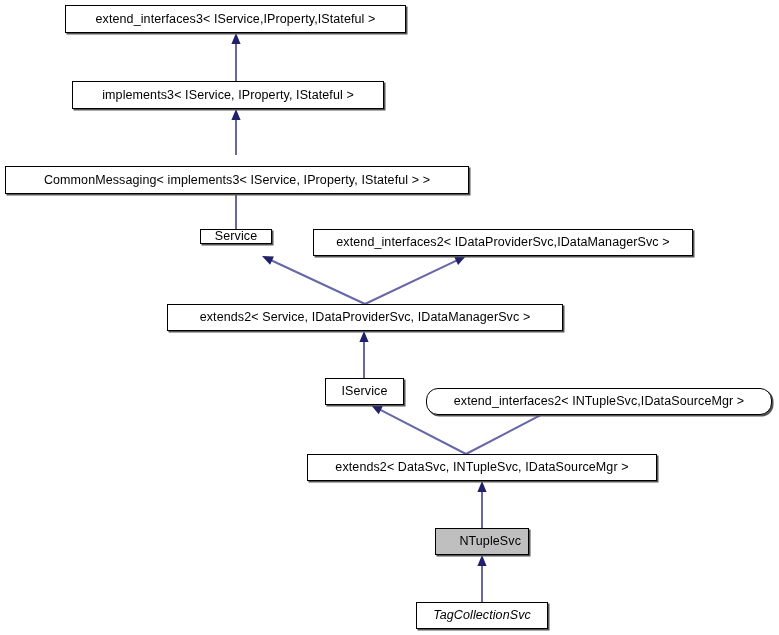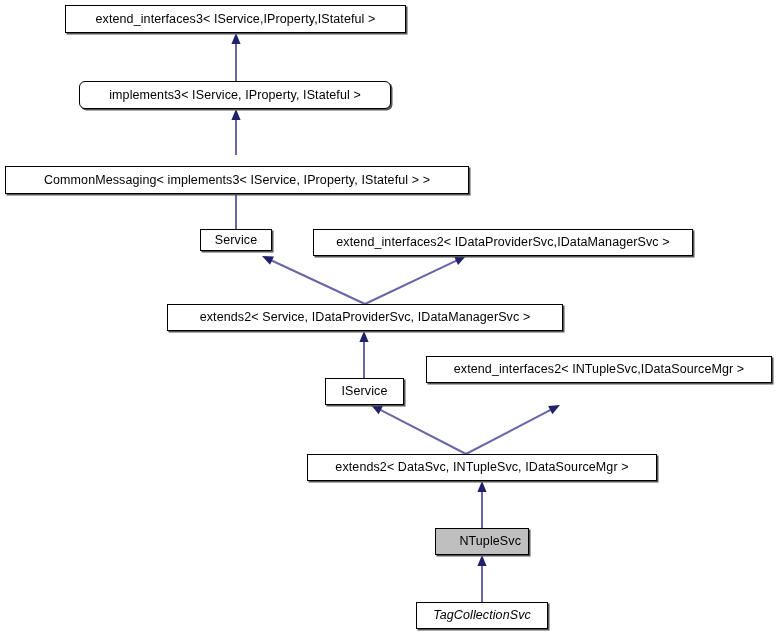--- a/index.html
+++ b/index.html
@@ -68,39 +68,39 @@
       <line x1="466" y1="454" x2="551.5758465631012" y2="409.39131402561753" stroke="#6767a8" stroke-width="2"></line>
       <polygon points="560,405 552.3720375486266,414.1637431675292 548.1193965975024,406.00561562863766" fill="#21216b"></polygon>
       <line x1="482" y1="528" x2="482" y2="490.5" stroke="#6767a8" stroke-width="2"></line>
       <polygon points="482,481 486.6,492 477.4,492" fill="#21216b"></polygon>
       <line x1="482" y1="602" x2="482" y2="564.5" stroke="#6767a8" stroke-width="2"></line>
       <polygon points="482,555 486.6,566 477.4,566" fill="#21216b"></polygon>
     </svg>
 <div class="node" style="left: 65px; top: 5px; width: 341px; height: 28px;">
       <span class="node-label">extend_interfaces3&lt; IService,IProperty,IStateful &gt;</span>
     </div>
-    <div class="node" style="left: 79px; top: 81px; width: 312px; height: 28px; border-radius: 6px;">
+    <div class="node" style="left: 72px; top: 81px; width: 312px; height: 28px;">
       <span class="node-label">implements3&lt; IService, IProperty, IStateful &gt;</span>
     </div>
     <div class="node" style="left: 5px; top: 155px; width: 464px; height: 28px; margin-top: 11px;">
       <span class="node-label">CommonMessaging&lt; implements3&lt; IService, IProperty, IStateful &gt; &gt;</span>
     </div>
-    <div class="node" style="left: 200px; top: 229px; width: 72px; height: 22px;">
+    <div class="node" style="left: 200px; top: 229px; width: 72px; height: 15px;">
       <span class="node-label">Service</span>
     </div>
     <div class="node" style="left: 293px; top: 229px; width: 380px; height: 27px; margin-left: 20px;">
       <span class="node-label">extend_interfaces2&lt; IDataProviderSvc,IDataManagerSvc &gt;</span>
     </div>
     <div class="node" style="left: 167px; top: 304px; width: 396px; height: 27px;">
       <span class="node-label">extends2&lt; Service, IDataProviderSvc, IDataManagerSvc &gt;</span>
     </div>
     <div class="node" style="left: 325px; top: 378px; width: 79px; height: 27px;">
       <span class="node-label">IService</span>
     </div>
-    <div class="node" style="left: 426px; top: 356px; width: 346px; height: 27px;">
+    <div class="node" style="left: 426px; top: 388px; width: 346px; height: 27px; border-radius: 12px;">
       <span class="node-label">extend_interfaces2&lt; INTupleSvc,IDataSourceMgr &gt;</span>
     </div>
     <div class="node" style="left: 307px; top: 454px; width: 350px; height: 27px;">
       <span class="node-label">extends2&lt; DataSvc, INTupleSvc, IDataSourceMgr &gt;</span>
     </div>
     <div class="node highlight" style="left: 435px; top: 528px; width: 94px; height: 27px;">
       <span class="node-label">NTupleSvc</span>
     </div>
     <div class="node" style="left: 416px; top: 602px; width: 132px; height: 27px; font-style: italic;">
       <span class="node-label">TagCollectionSvc</span>

